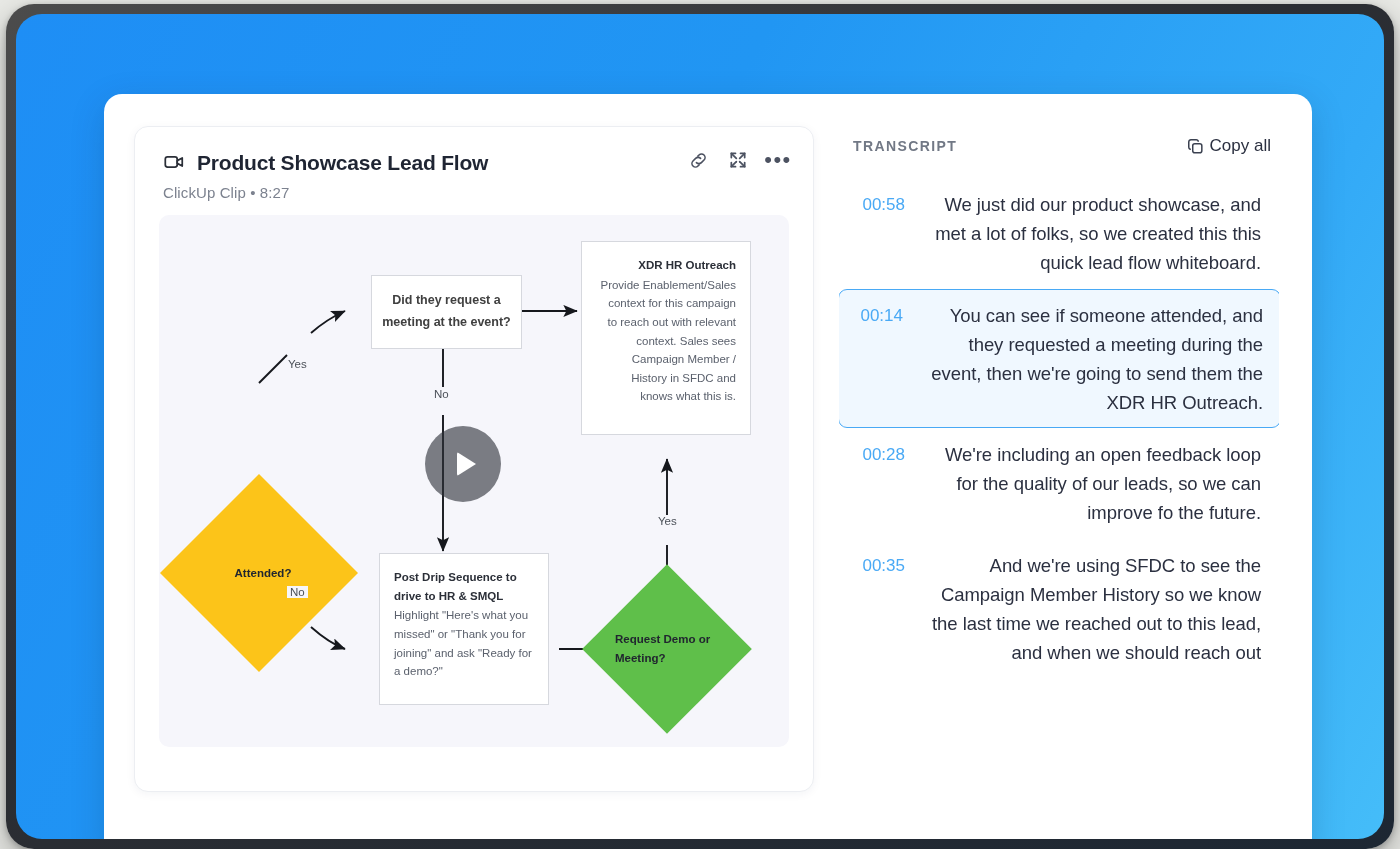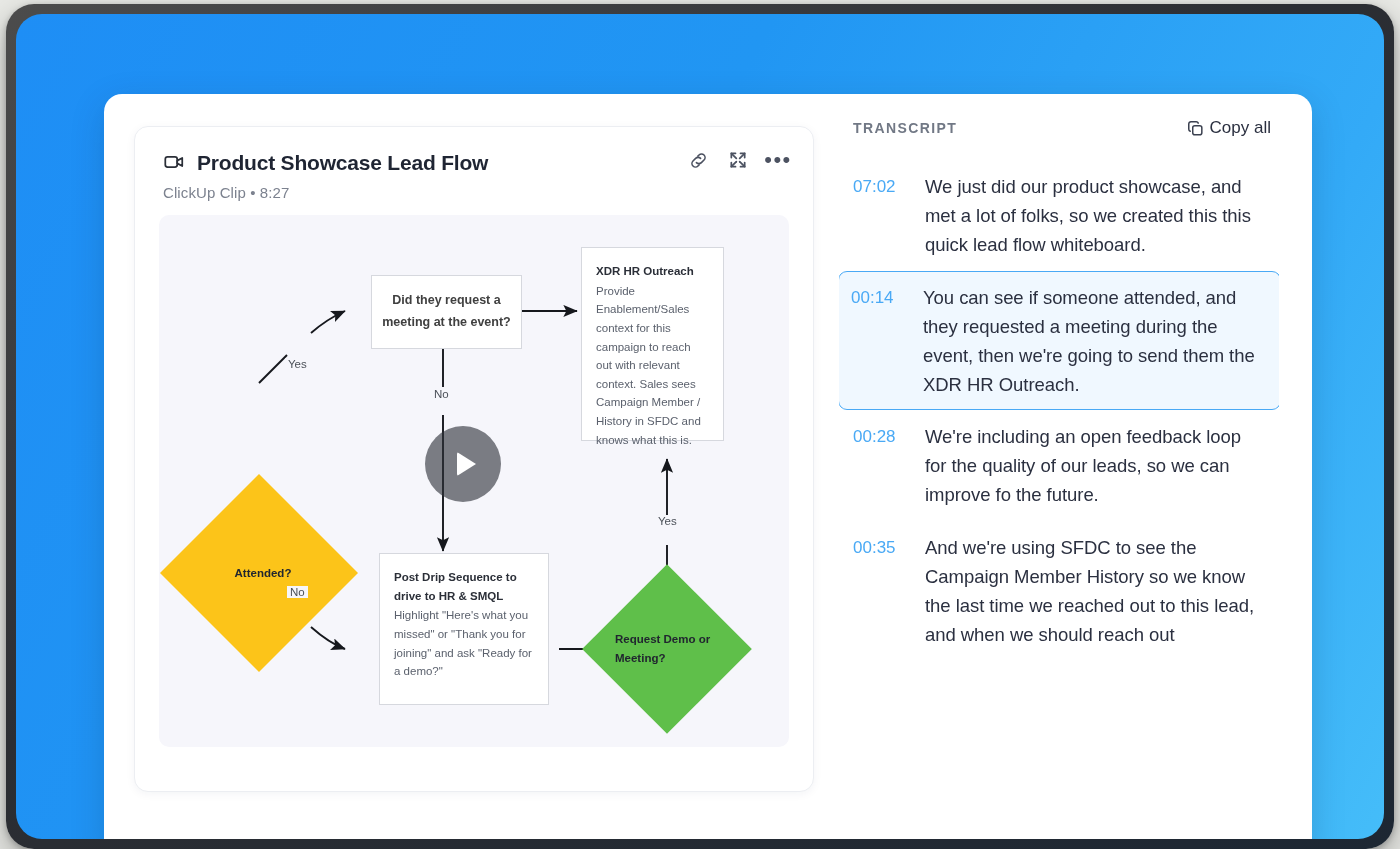--- a/index.html
+++ b/index.html
@@ -180,24 +180,25 @@
     border-top: 12px solid transparent;
     border-bottom: 12px solid transparent;
     margin-left: 6px;
     border-radius: 2px;
   }
 
   
   #transcript-panel {
     position: absolute;
     left: 735px;
-    top: 20px;
+    top: 38px;
     width: 440px;
     height: 700px;
     overflow: hidden;
+    text-align: right;
   }
 
   #transcript-head {
     display: flex; align-items: center; justify-content: space-between;
     padding: 0 8px 0 14px;
     height: 28px;
   }
   #transcript-label {
     font-size: 14px; font-weight: bold; color: #717885;
     letter-spacing: 1.4px;
@@ -318,21 +319,21 @@
 
           <div class="diamond" style="left:30px; top:288px; width:140px; height:140px;">
             <div class="dia-shape" style="background:#fcc419;"></div>
             <div class="dia-label">Attended?</div>
           </div>
 
           <div class="node-box node-centered" style="left:212px; top:60px; width:151px; height:74px;">
             <div class="n-title">Did they request a meeting at the event?</div>
           </div>
 
-          <div class="node-box node-left" style="left:422px; top:32px; width:143px; height:194px;">
+          <div class="node-box node-left" style="left:422px; top:26px; width:170px; height:194px;text-align:right;">
             <div class="n-title">XDR HR Outreach</div>
             <div class="n-body">Provide Enablement/Sales context for this campaign to reach out with relevant context. Sales sees Campaign Member / History in SFDC and knows what this is.</div>
           </div>
 
           <div class="node-box node-left" style="left:220px; top:338px; width:170px; height:152px;">
             <div class="n-title">Post Drip Sequence to drive to HR &amp; SMQL</div>
             <div class="n-body">Highlight "Here's what you missed" or "Thank you for joining" and ask "Ready for a demo?"</div>
           </div>
 
           <div class="diamond" style="left:448px; top:374px; width:120px; height:120px;">
@@ -362,21 +363,21 @@
                 <path d="M15.5 5.2A2.7 2.7 0 0 0 13 3.5H6.2A2.7 2.7 0 0 0 3.5 6.2V13a2.7 2.7 0 0 0 1.8 2.5"></path>
               </svg>
             </span>
             <span>Copy all</span>
           </span>
         </div>
 
         <div id="transcript-list">
 
           <div class="t-entry">
-            <span class="t-time">07:02</span>
+            <span class="t-time">00:58</span>
             <span class="t-text">We just did our product showcase, and met a lot of folks, so we created this this quick lead flow whiteboard.</span>
           </div>
 
           <div class="t-entry active">
             <span class="t-time">00:14</span>
             <span class="t-text">You can see if someone attended, and they requested a meeting during the event, then we're going to send them the XDR HR Outreach.</span>
           </div>
 
           <div class="t-entry">
             <span class="t-time">00:28</span>

